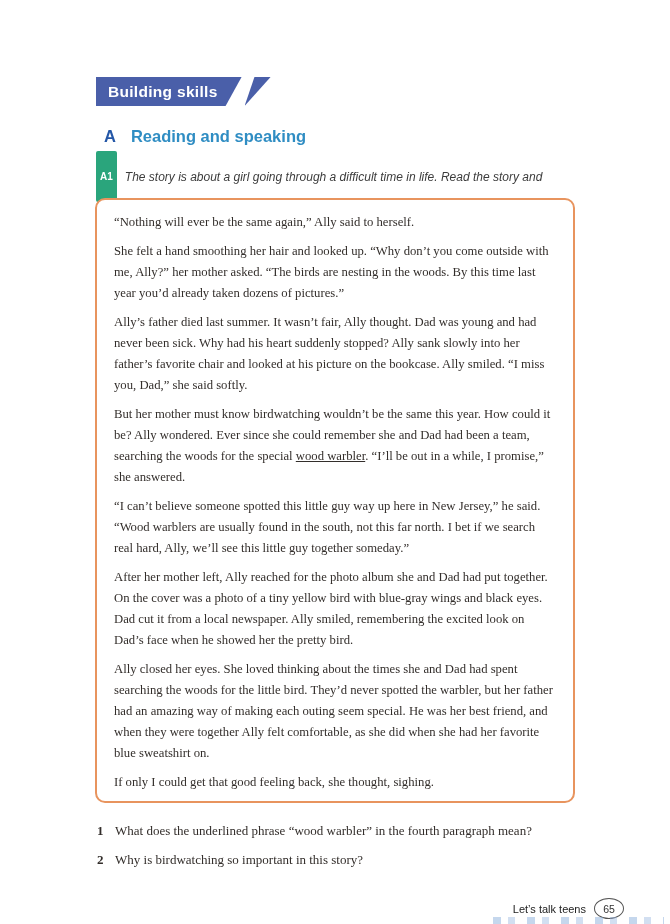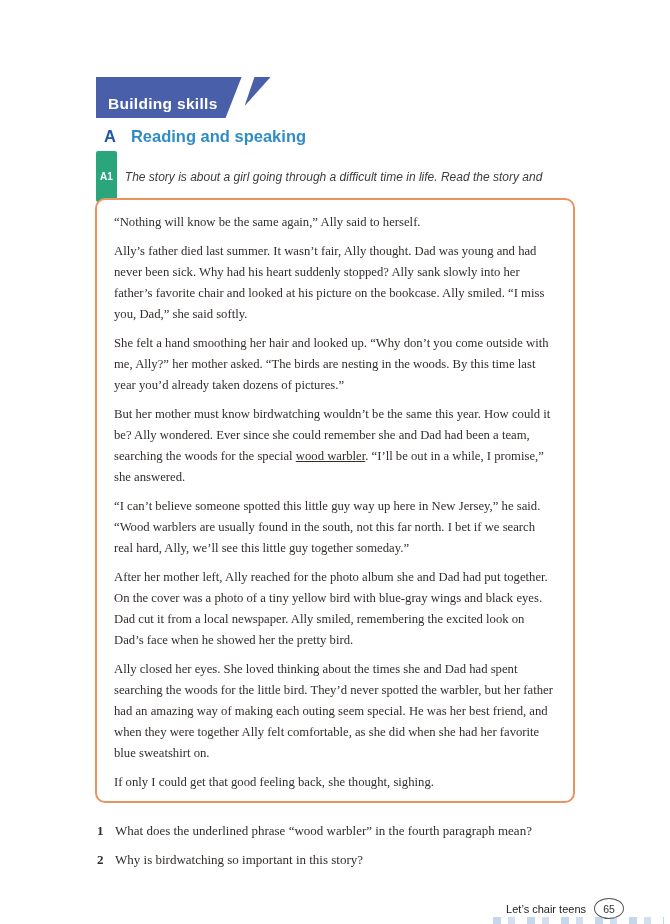--- a/index.html
+++ b/index.html
@@ -5,21 +5,21 @@
   html, body { margin:0; padding:0; background:#ffffff; }
   .page {
     position:relative; width:670px; height:924px; background:#ffffff;
     overflow:hidden; font-family:"Liberation Sans", sans-serif;
   }
 
   
   .banner { position:absolute; left:96px; top:77px; display:flex; align-items:stretch; height:29px; }
   .banner-main {
     background:#4a5fa9; color:#ffffff; font-weight:bold; font-size:15.5px;
-    line-height:29px; height:29px; padding:12px 24px 0 12px; letter-spacing:.3px;
+    line-height:29px; height:29px; padding:0 24px 0 12px; letter-spacing:.3px;
     clip-path:polygon(0 0, 100% 0, calc(100% - 16px) 100%, 0 100%);
     white-space:nowrap;
   }
   .banner-tri {
     width:26px; height:29px; background:#4a5fa9; margin-left:3px;
     clip-path:polygon(38% 0, 100% 0, 0 100%);
   }
 
   
   .section-head { position:absolute; left:104px; top:127px; white-space:nowrap; }
@@ -90,43 +90,43 @@
 
   <div class="section-head">
     <span class="sec-letter">A</span><span class="sec-title">Reading and speaking</span>
   </div>
 
   <p class="instruction">
     <span class="badge">A1</span><span>The story is about a girl going through a difficult time in life. Read the story and answer the questions below.</span>
   </p>
 
   <div class="story-box">
-    <p>“Nothing will know be the same again,” Ally said to herself.</p>
+    <p>“Nothing will ever be the same again,” Ally said to herself.</p>
+    <p>She felt a hand smoothing her hair and looked up. “Why don’t you come outside with me, Ally?” her mother asked. “The birds are nesting in the woods. By this time last year you’d already taken dozens of pictures.”</p>
     <p>Ally’s father died last summer. It wasn’t fair, Ally thought. Dad was young and had never been sick. Why had his heart suddenly stopped? Ally sank slowly into her father’s favorite chair and looked at his picture on the bookcase. Ally smiled. “I miss you, Dad,” she said softly.</p>
-    <p>She felt a hand smoothing her hair and looked up. “Why don’t you come outside with me, Ally?” her mother asked. “The birds are nesting in the woods. By this time last year you’d already taken dozens of pictures.”</p>
     <p><span>But her mother must know birdwatching wouldn’t be the same this year. How could it be? Ally wondered. Ever since she could remember she and Dad had been a team, searching the woods for the special </span><span class="u">wood warbler</span><span>. “I’ll be out in a while, I promise,” she answered.</span></p>
     <p>“I can’t believe someone spotted this little guy way up here in New Jersey,” he said. “Wood warblers are usually found in the south, not this far north. I bet if we search real hard, Ally, we’ll see this little guy together someday.”</p>
     <p>After her mother left, Ally reached for the photo album she and Dad had put together. On the cover was a photo of a tiny yellow bird with blue-gray wings and black eyes. Dad cut it from a local newspaper. Ally smiled, remembering the excited look on Dad’s face when he showed her the pretty bird.</p>
     <p>Ally closed her eyes. She loved thinking about the times she and Dad had spent searching the woods for the little bird. They’d never spotted the warbler, but her father had an amazing way of making each outing seem special. He was her best friend, and when they were together Ally felt comfortable, as she did when she had her favorite blue sweatshirt on.</p>
     <p>If only I could get that good feeling back, she thought, sighing.</p>
   </div>
 
   <ol class="questions">
     <li class="question">
       <span class="qnum">1</span>
       <span class="qtext">What does the underlined phrase “wood warbler” in the fourth paragraph mean?</span>
     </li>
     <li class="question">
       <span class="qnum">2</span>
       <span class="qtext">Why is birdwatching so important in this story?</span>
     </li>
   </ol>
 
   <div class="footer">
-    <span class="book-title">Let’s chair teens</span>
+    <span class="book-title">Let’s talk teens</span>
     <span class="page-circle">
       <span>65</span>
     </span>
   </div>
 
   <div class="watermark"></div>
 
 </div>
 
 </body></html>

